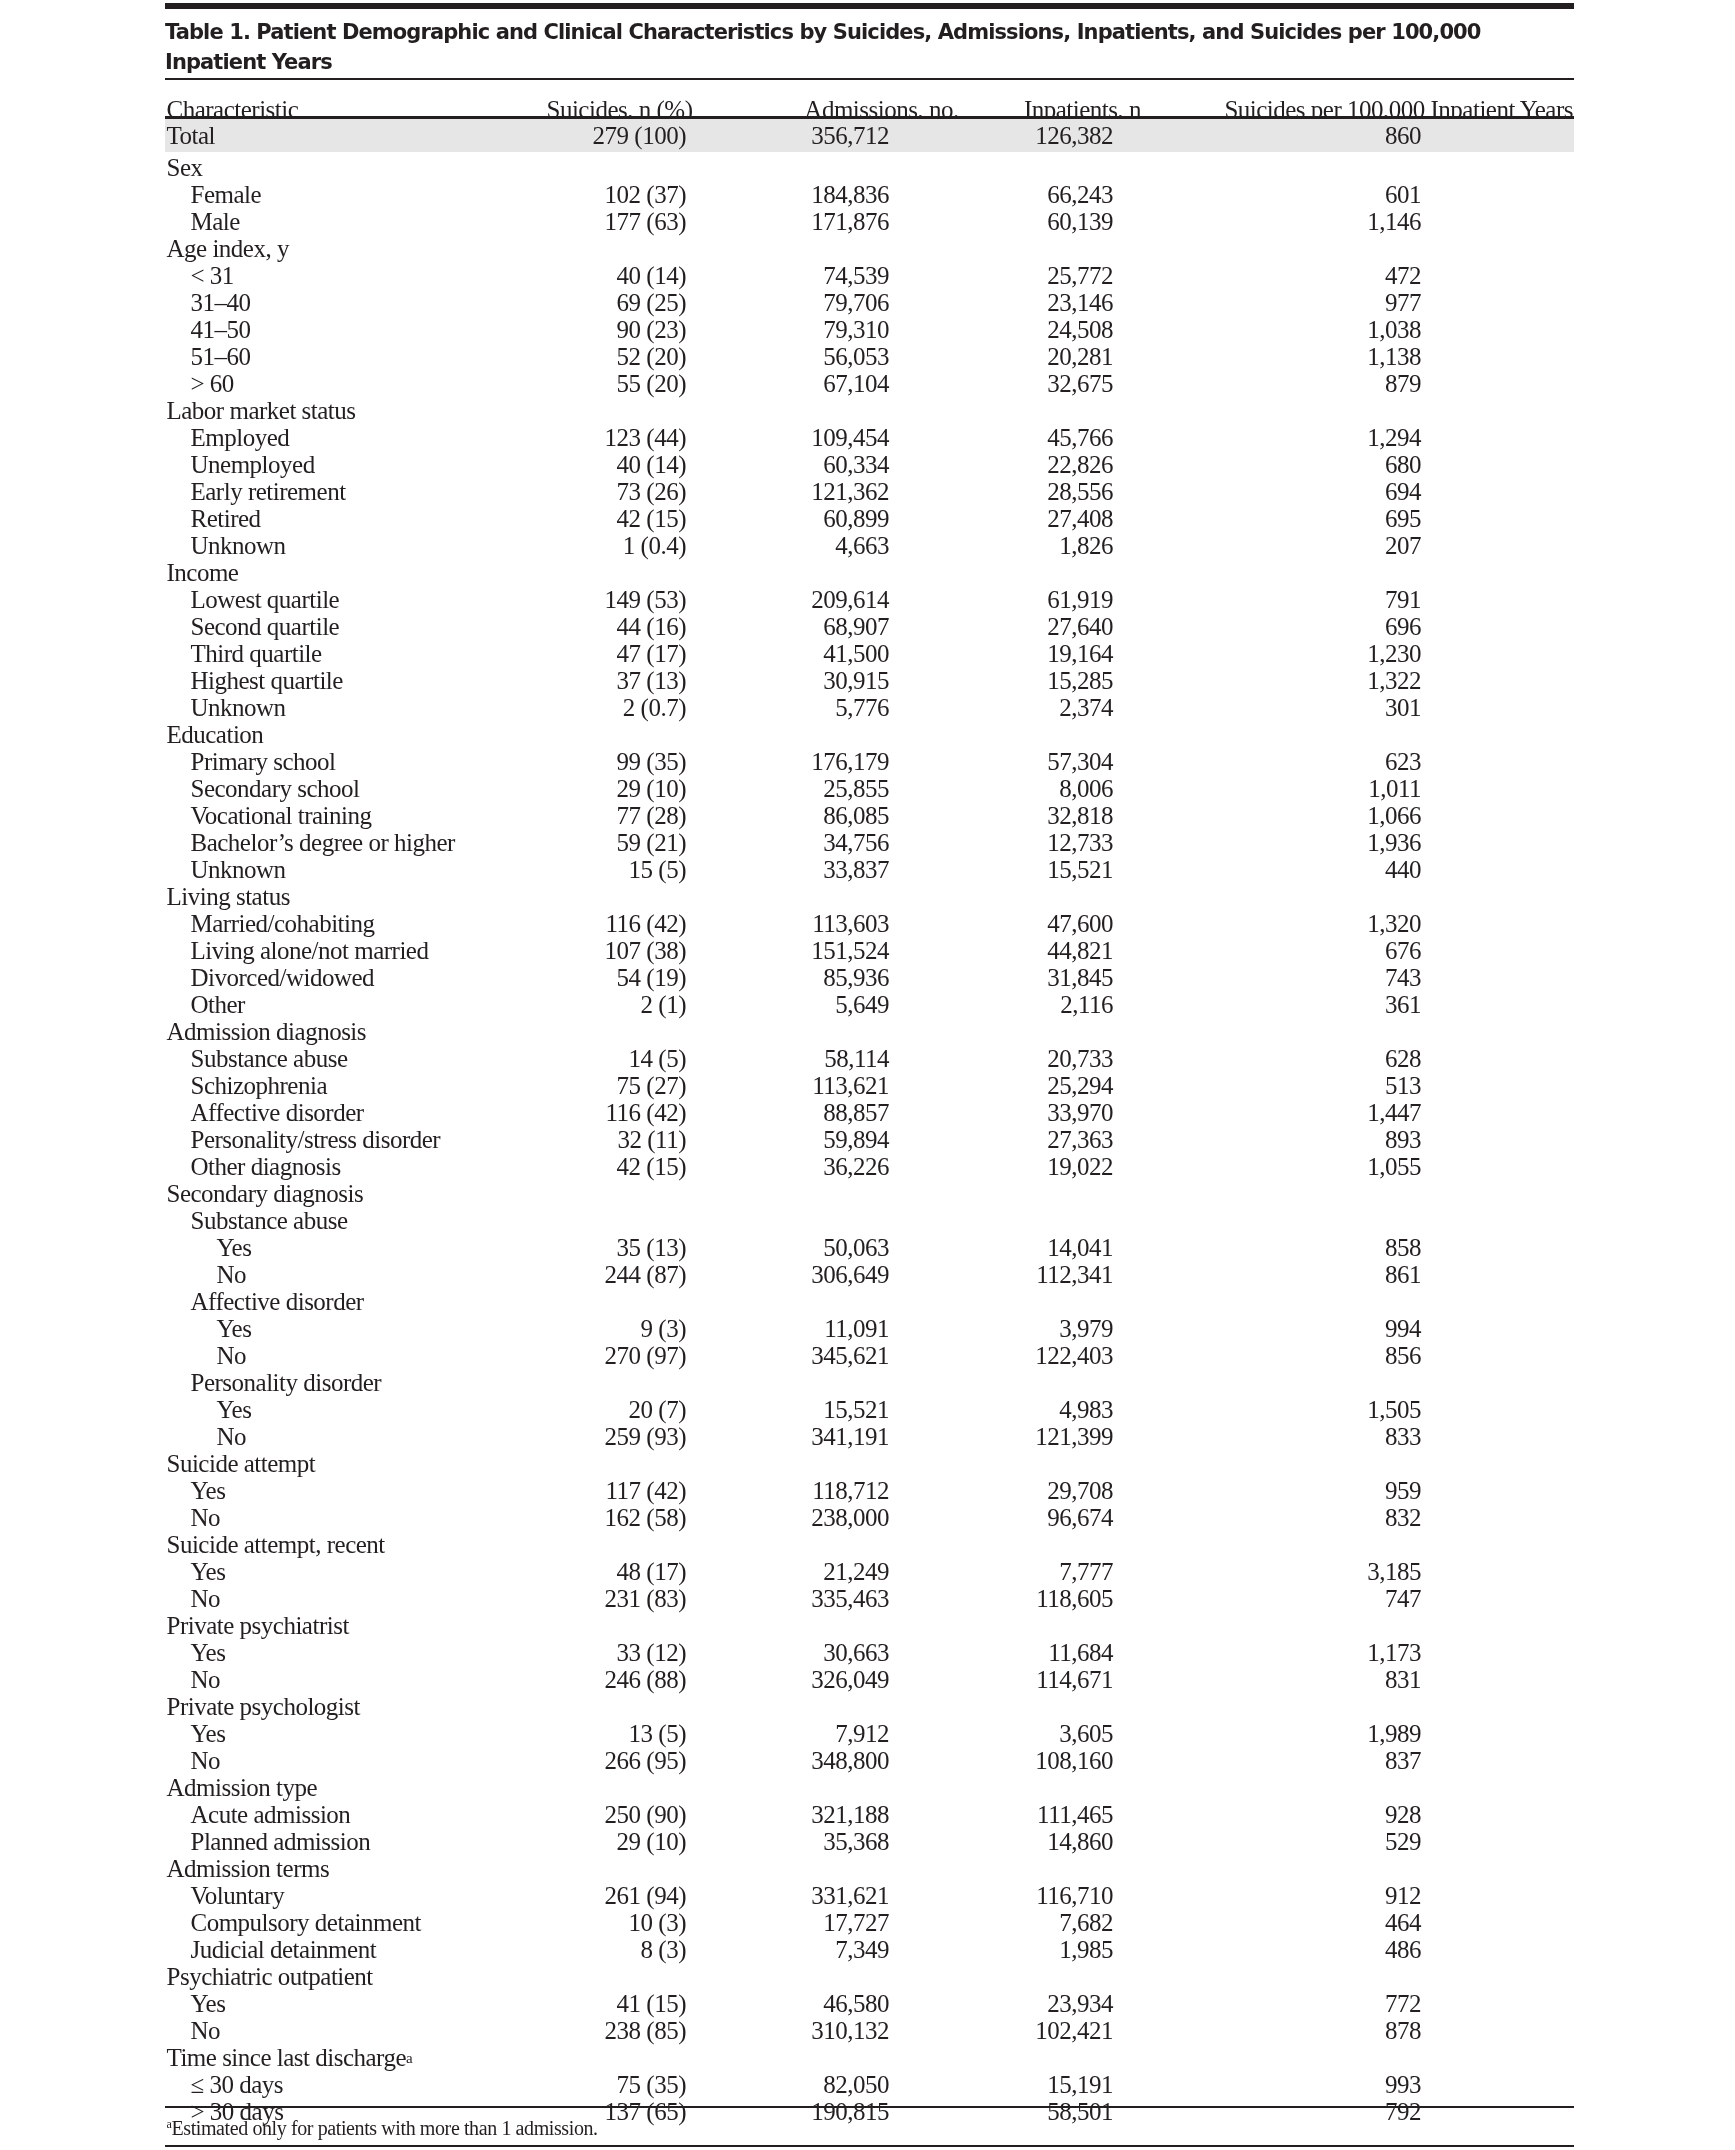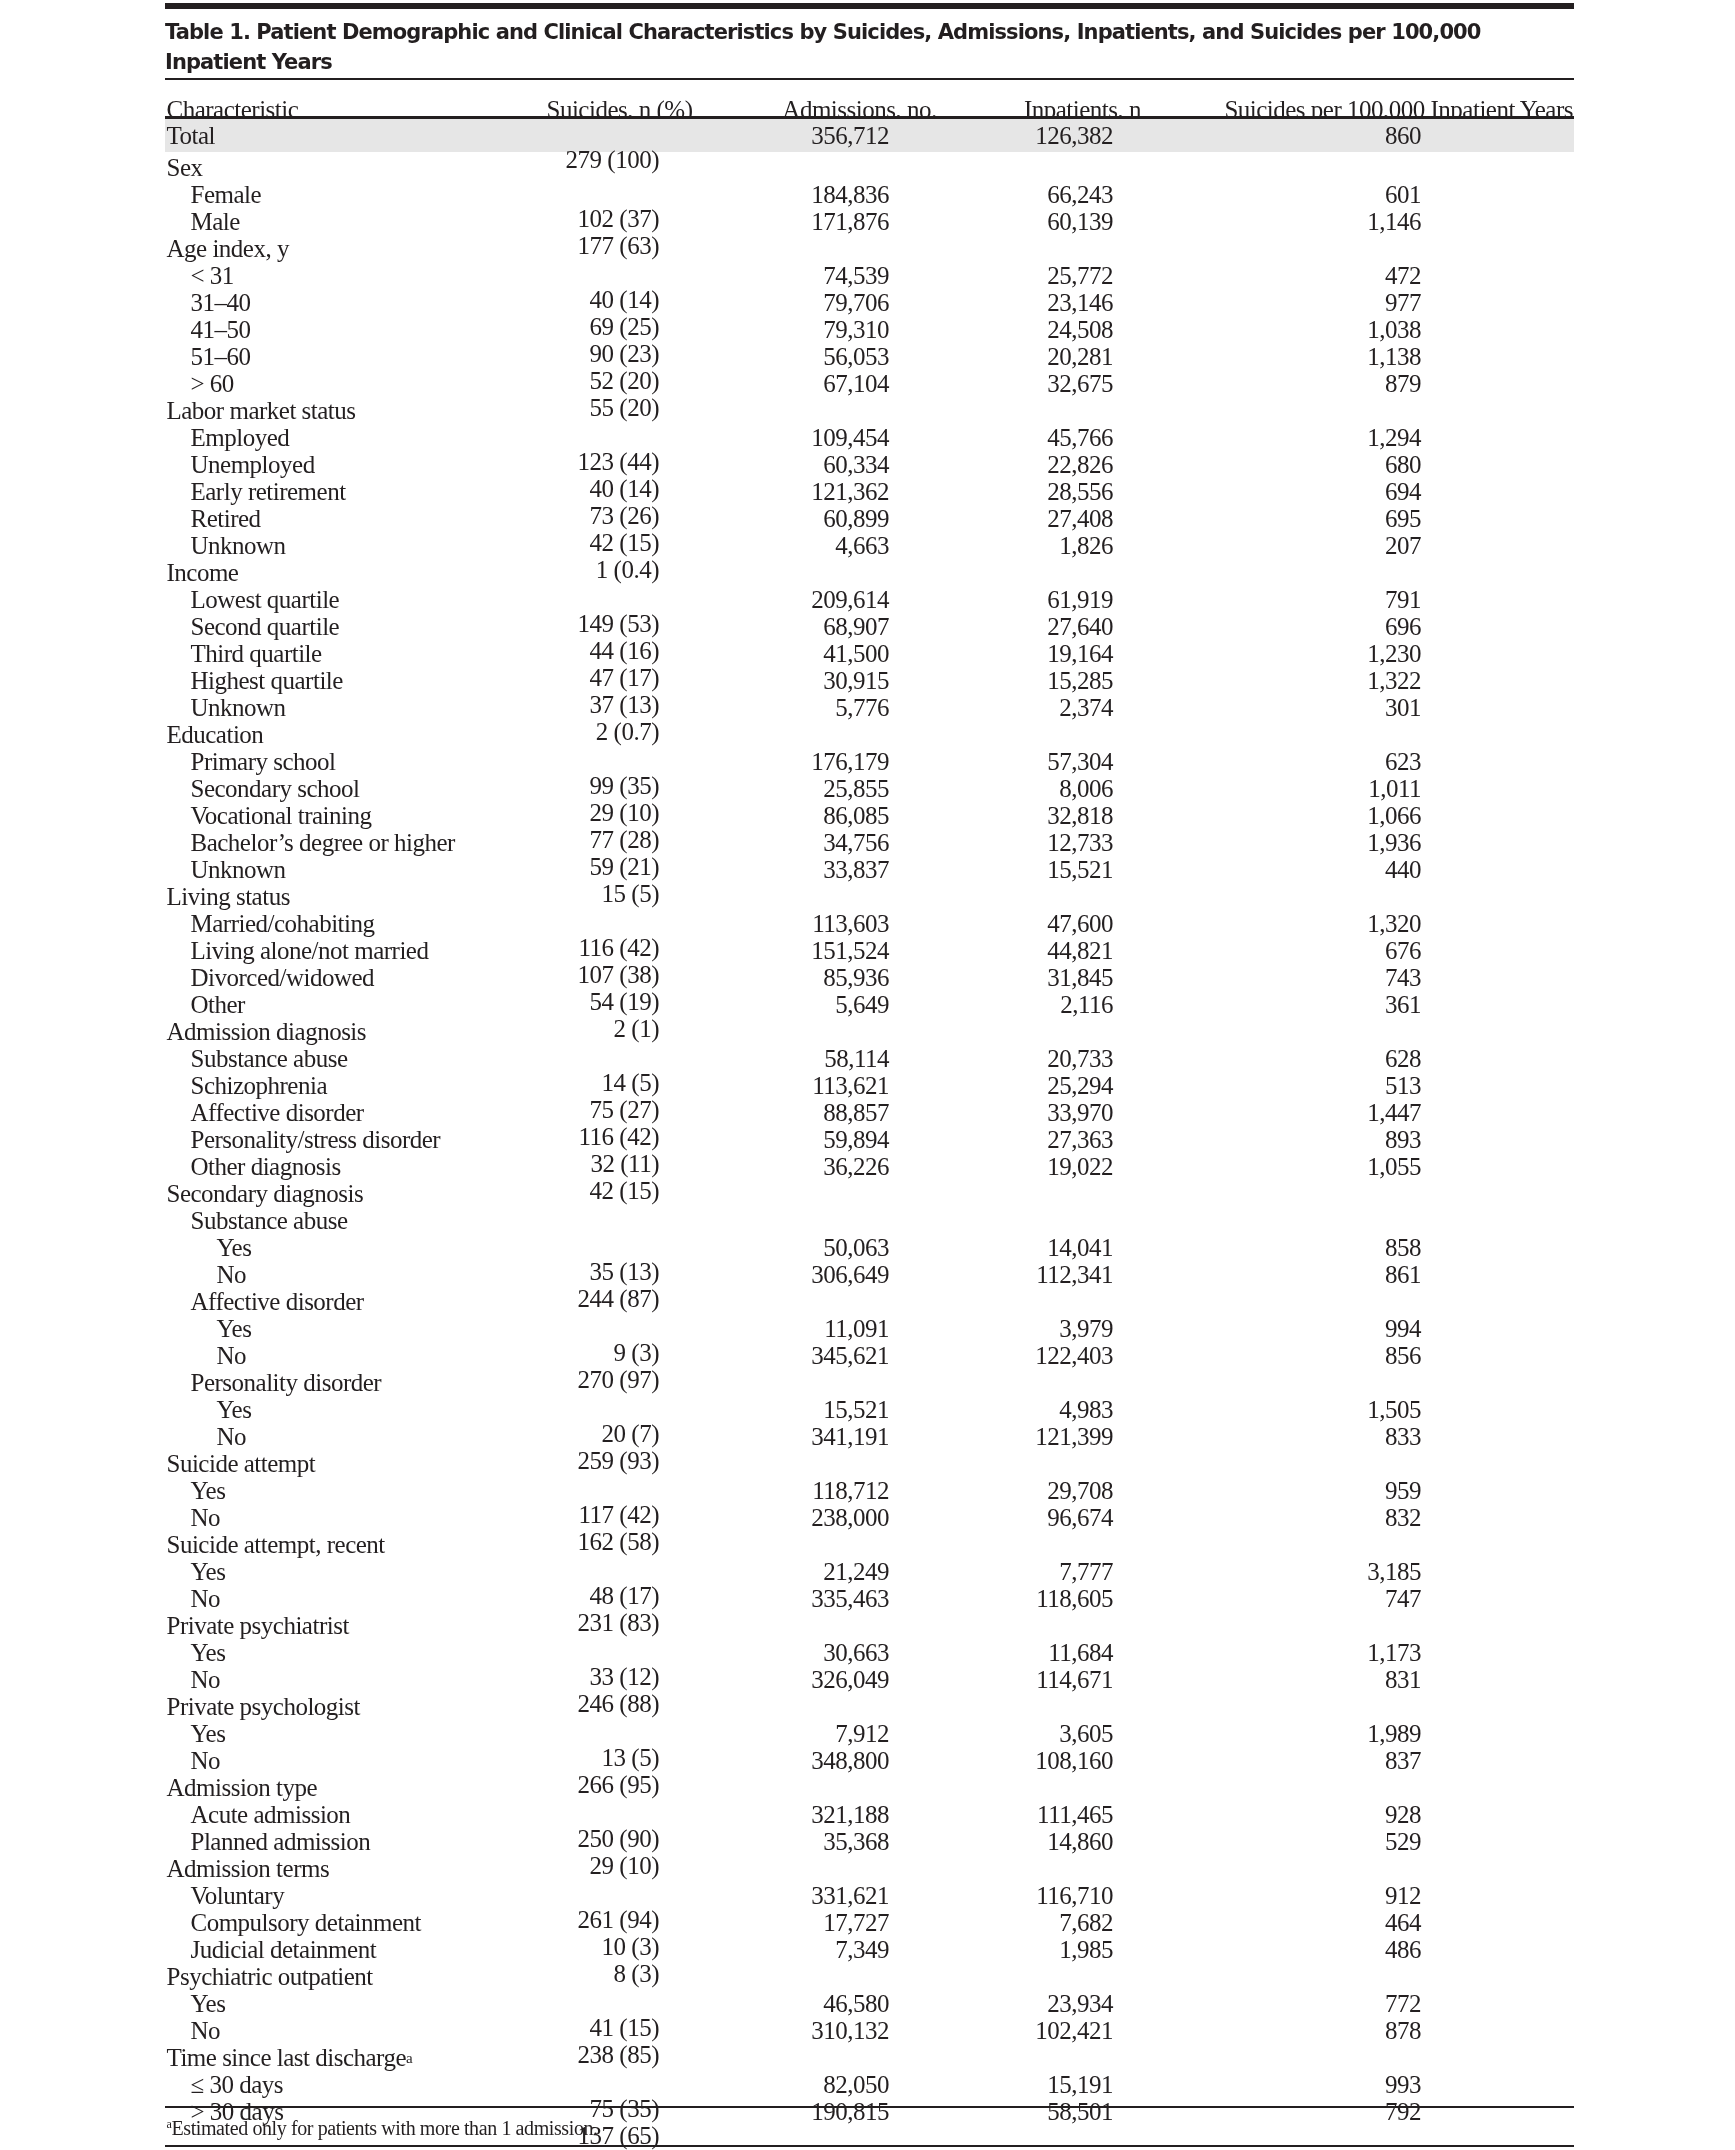--- a/index.html
+++ b/index.html
@@ -16,24 +16,24 @@
   .header-row { position: absolute; left: 0; top: 83px; width: 100%; height: 33px; margin-top: 10px; }
   .hdr-rule { position: absolute; left: 0; top: 116px; width: 100%; height: 3px; background: #231f20; }
   .cell {
     position: absolute; top: 0; height: 100%;
     font-family: "Liberation Serif", serif; font-size: 25px;
     display: flex; align-items: center; white-space: nowrap;
     letter-spacing: -0.5px;
   }
   .c-label { left: 1.5px; }
   .h-c1 { left: 377px; width: 155px; justify-content: center; }
-  .h-c2 { left: 600px; width: 189px; justify-content: center; }
+  .h-c2 { left: 622px; width: 189px; justify-content: center; }
   .h-c3 { left: 863px; width: 109px; justify-content: center; }
   .h-c4 { left: 1047px; width: 361px; justify-content: flex-end; }
-  .d-c1 { right: 915px; justify-content: flex-end; margin-top: 24px; }
+  .d-c1 { right: 888px; justify-content: flex-end; }
   .d-c2 { right: 685px; justify-content: flex-end; }
   .d-c3 { right: 461px; justify-content: flex-end; }
   .d-c4 { right: 153px; justify-content: flex-end; }
   .total-row { position: absolute; left: 0; top: 119px; width: 100%; height: 33px; background: #e6e6e6; }
   .rows { position: absolute; left: 0; top: 154px; width: 100%; }
   .row { position: relative; width: 100%; height: 27px; }
   .ind1 { padding-left: 24px; }
   .ind2 { padding-left: 50px; }
   .bottom-rule { position: absolute; left: 0; top: 2106px; width: 100%; height: 2.3px; background: #231f20; }
   .footnote {

